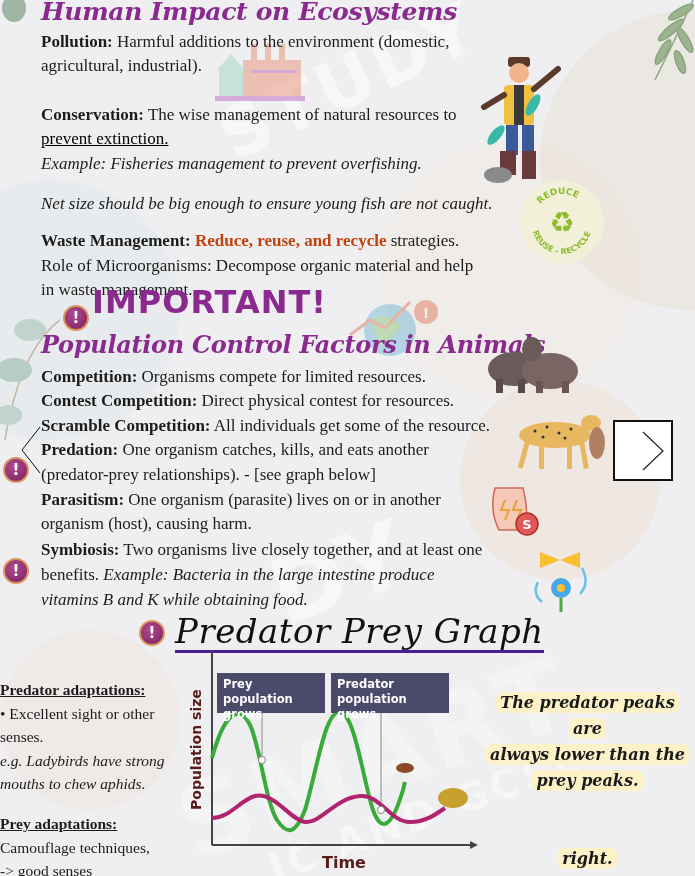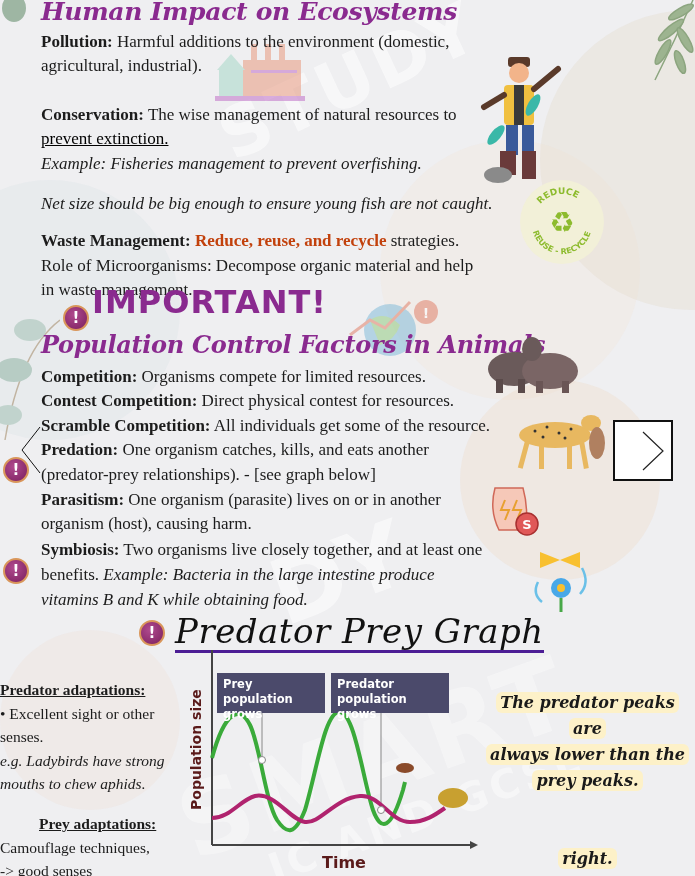--- a/index.html
+++ b/index.html
@@ -280,21 +280,21 @@
 <div class="graph-title">Predator Prey Graph</div>
 
 <div class="side-left" style="top:678px;">
   <div style="font-weight:bold;text-decoration:underline;">Predator adaptations:</div>
   <div>• Excellent sight or other</div>
   <div>senses.</div>
   <div style="font-style:italic;">e.g. Ladybirds have strong</div>
   <div style="font-style:italic;">mouths to chew aphids.</div>
 </div>
 <div class="side-left" style="top:812px;">
-  <div style="font-weight:bold;text-decoration:underline;margin-left:39px;">Prey adaptations:</div>
+  <div style="font-weight:bold;text-decoration:underline;">Prey adaptations:</div>
   <div>Camouflage techniques,</div>
   <div>-&gt; good senses</div>
 </div>
 
 <div class="abs" style="left:195px;top:650px;width:290px;height:226px;">
   <svg width="290" height="226">
 
     <line x1="17" y1="0" x2="17" y2="195" stroke="#444" stroke-width="2"></line>
     <line x1="17" y1="195" x2="275" y2="195" stroke="#444" stroke-width="2"></line>
     <polygon points="275,191 283,195 275,199" fill="#444"></polygon>

